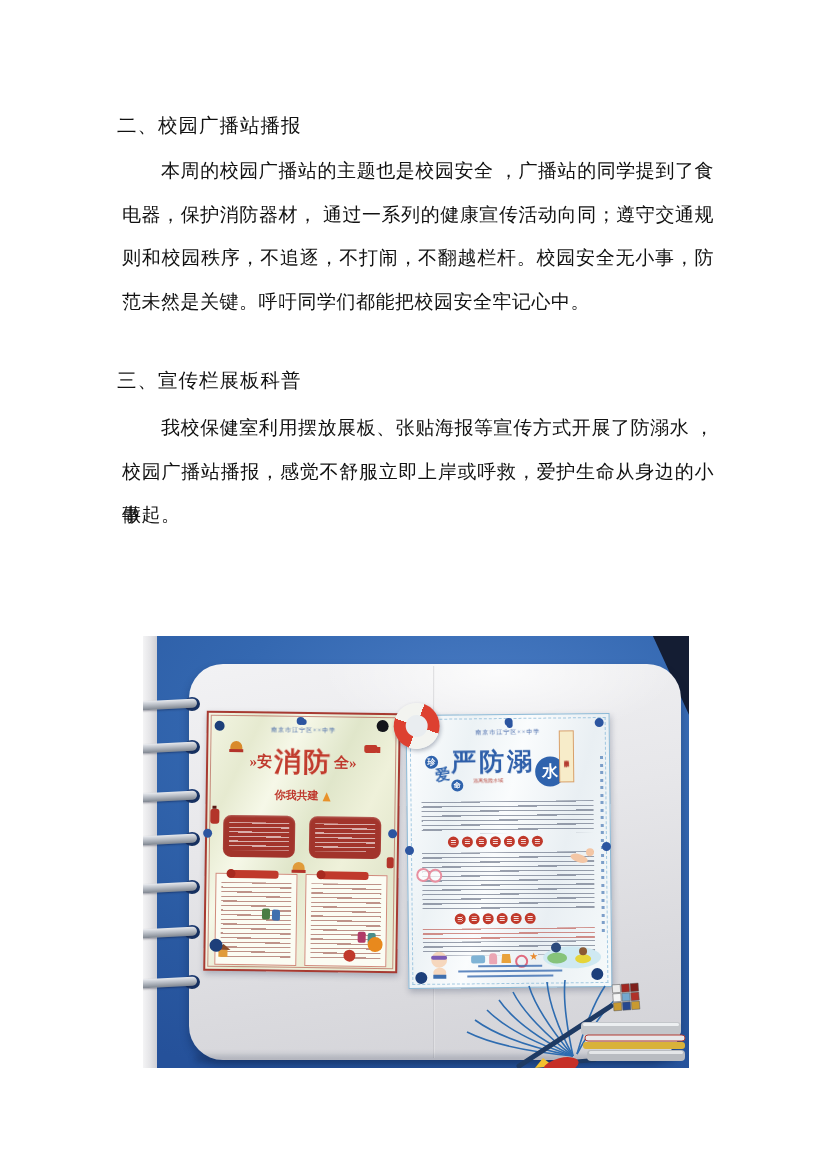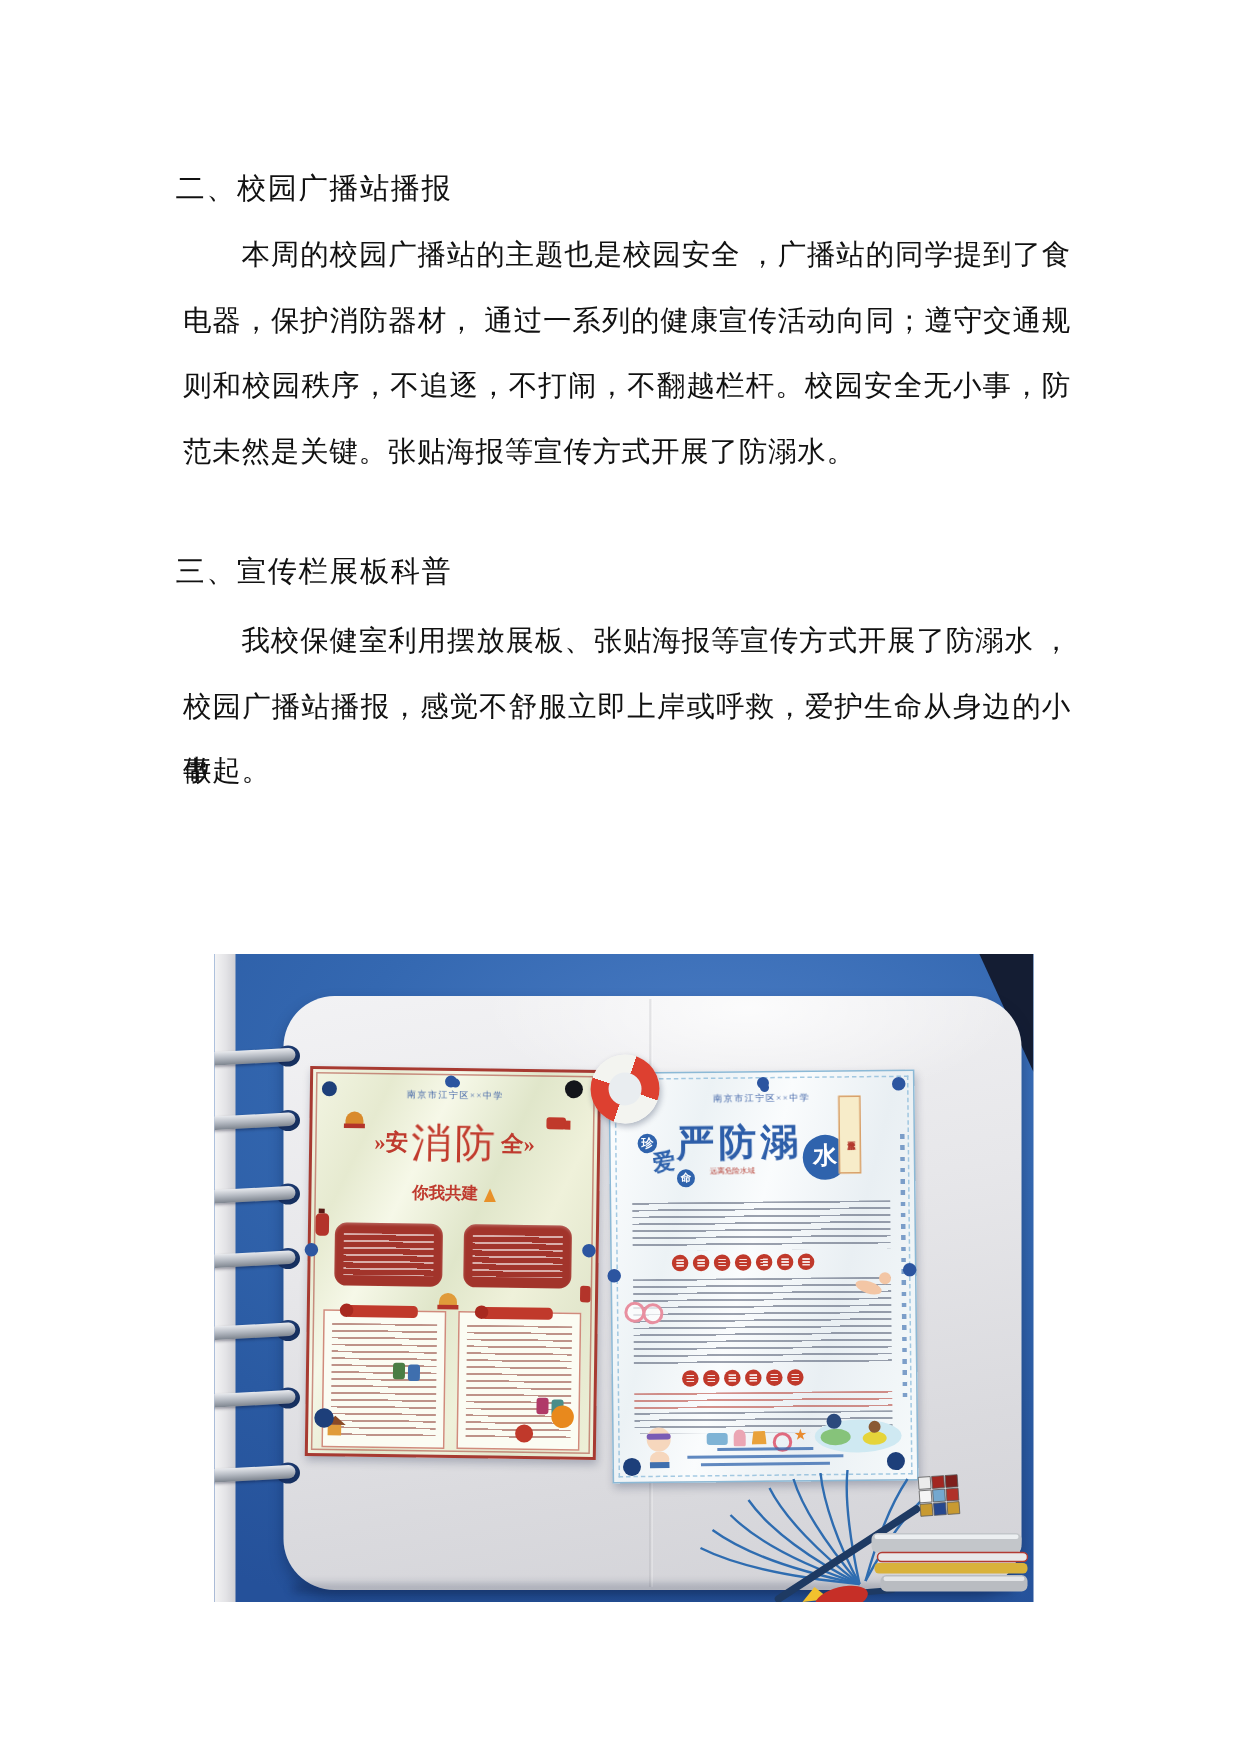--- a/index.html
+++ b/index.html
@@ -37,21 +37,21 @@
   
   .poster{position:absolute;box-shadow:1px 3px 6px rgba(10,25,60,.25);}
   .p-fire{left:62px;top:76px;width:190px;height:256px;transform:rotate(.8deg);
         border:2px solid #a73a31;
         background:linear-gradient(115deg,#f3f5e3 0%,#e6ead0 18%,#f6f8e8 32%,#e0e6ca 50%,#eff1da 66%,#e3e7cd 82%,#eef0d8 100%);}
   .p-fire:before{content:"";position:absolute;inset:2px;border:1px solid rgba(167,58,49,.55);pointer-events:none;}
   .logo-dot{position:absolute;width:6px;height:6px;border-radius:50%;background:#2c55a0;}
   .school{position:absolute;width:100%;text-align:center;font-size:6px;color:#3a5fa5;filter:blur(.5px);letter-spacing:1px;}
   .pf-title{position:absolute;left:0;top:30px;width:100%;display:flex;justify-content:center;align-items:center;gap:2px;}
   .pf-side{font-size:15px;font-weight:bold;color:#bf3a2e;}
-  .pf-main{font-size:27px;font-weight:normal;color:#c13b2c;letter-spacing:2px;
+  .pf-main{font-size:27px;font-weight:bold;color:#c13b2c;letter-spacing:2px;
            text-shadow:0 0 1px rgba(255,255,255,.6);filter:blur(.3px);}
   .pf-sub{position:absolute;left:0;top:74px;width:100%;text-align:center;font-size:11px;font-weight:bold;color:#bf3a2e;}
   .flame{display:inline-block;width:0;height:0;border-left:4px solid transparent;border-right:4px solid transparent;
          border-bottom:9px solid #e8912a;vertical-align:middle;margin-left:4px;}
   .qbox{position:absolute;width:72px;height:42px;border-radius:8px;background:#a2342b;box-shadow:inset 0 1px 2px rgba(255,255,255,.25);}
   .qbox .sim{position:absolute;inset:7px 6px;}
   .fcol{position:absolute;width:80px;height:90px;background:#fbfcf3;border:1px solid #d08b7c;}
   .ribbon{position:absolute;left:14px;top:-4px;width:48px;height:8px;border-radius:3px;background:#c0392b;}
   .ribbon:before{content:"";position:absolute;left:-4px;top:-1px;width:9px;height:9px;border-radius:50%;background:#a8291f;}
   .sim{background-image:repeating-linear-gradient(180deg,var(--c) 0 1.2px,transparent 1.2px 4.6px);}
@@ -99,21 +99,21 @@
 </head>
 <body>
 
 <div id="page">
 
   <div class="sec-heading" style="top:112px">二、校园广播站播报</div>
   <div class="para" style="top:149px">
     <div class="line first">本周的校园广播站的主题也是校园安全 ，广播站的同学提到了食</div>
     <div class="line">电器，保护消防器材， 通过一系列的健康宣传活动向同；遵守交通规</div>
     <div class="line">则和校园秩序，不追逐，不打闹，不翻越栏杆。校园安全无小事，防</div>
-    <div class="line end">范未然是关键。张贴海报等宣传方式开展了防溺水。</div>
+    <div class="line end">范未然是关键。呼吁同学们都能把校园安全牢记心中。</div>
   </div>
 
   <div class="sec-heading" style="top:367px">三、宣传栏展板科普</div>
   <div class="para" style="top:406px">
     <div class="line first">我校保健室利用摆放展板、张贴海报等宣传方式开展了防溺水 ，</div>
     <div class="line">校园广播站播报，感觉不舒服立即上岸或呼救，爱护生命从身边的小事</div>
     <div class="line end">做起。</div>
   </div>
 
   <div class="photo">

